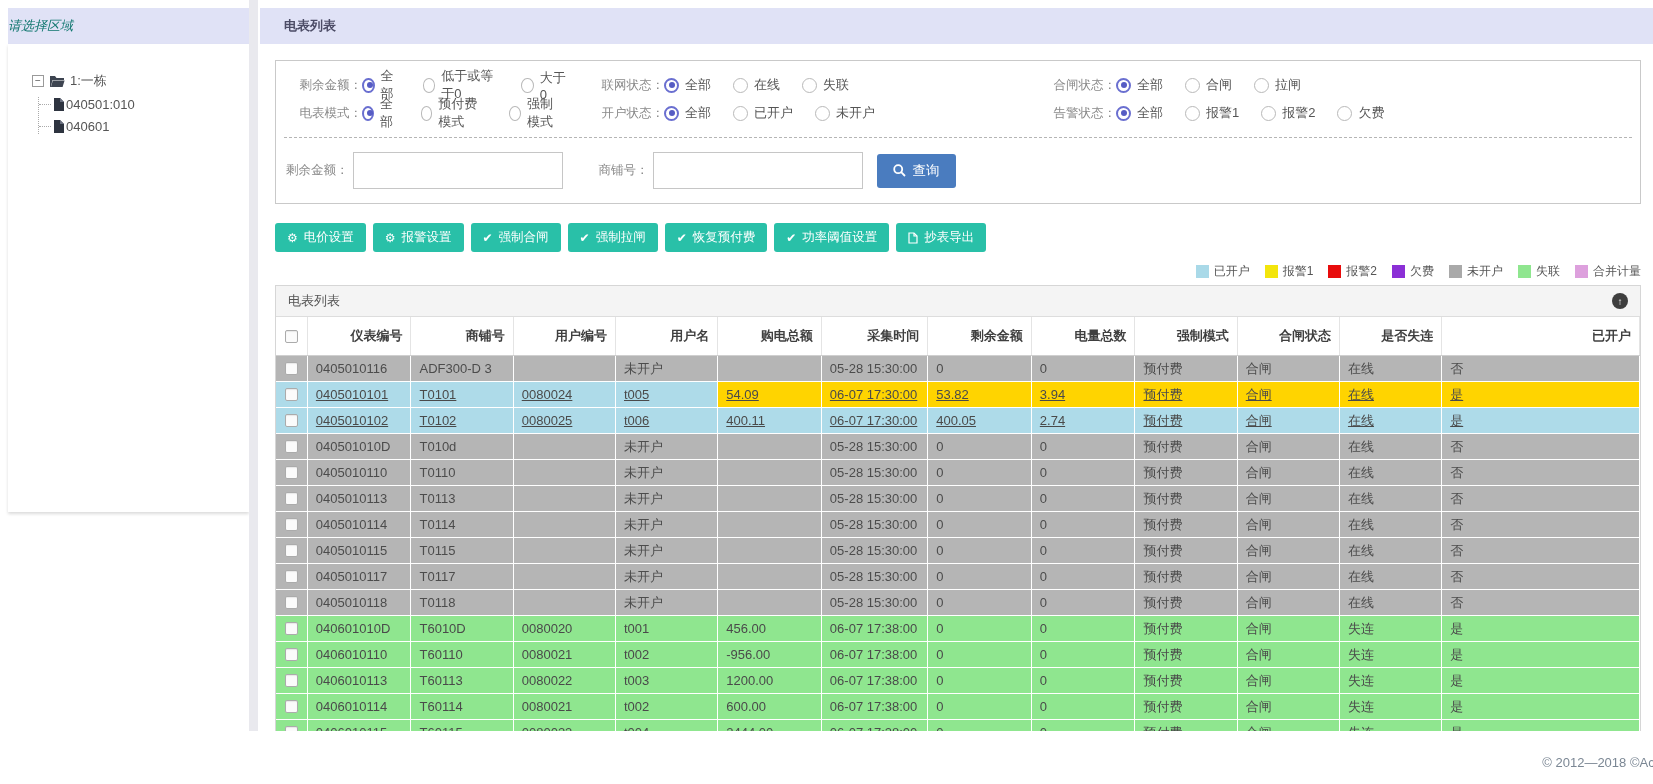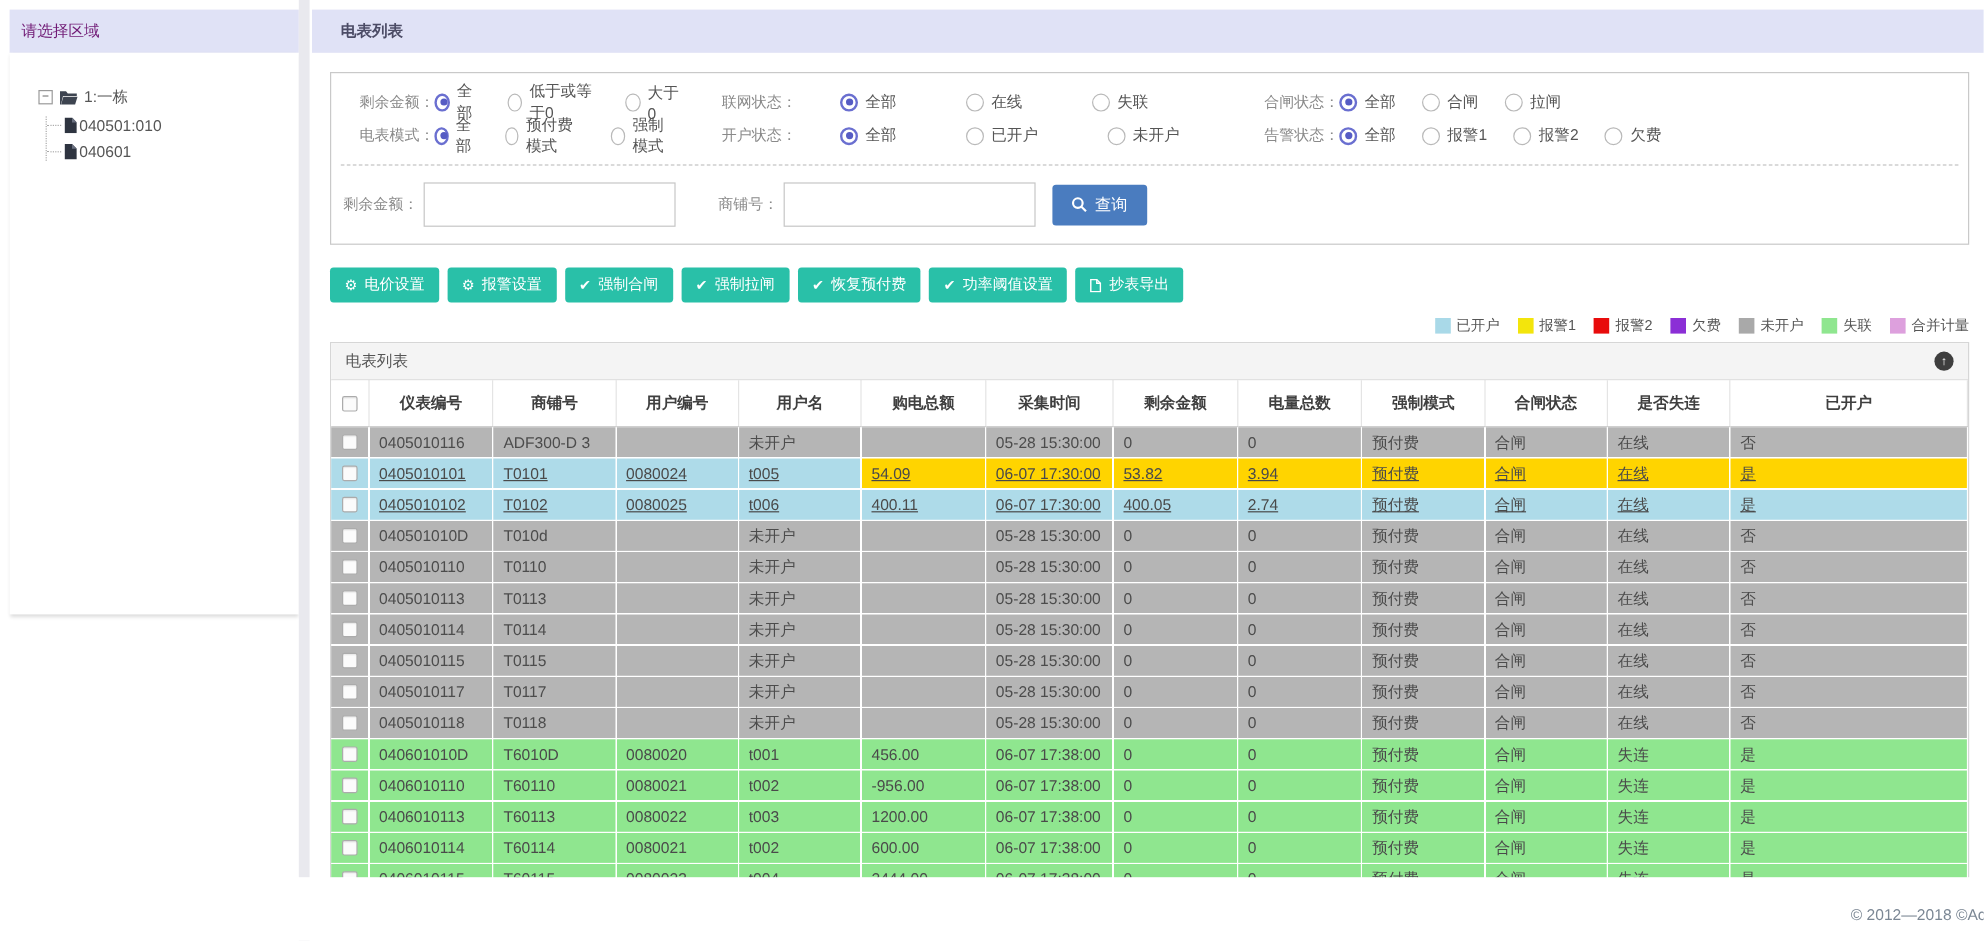--- a/index.html
+++ b/index.html
@@ -2,22 +2,22 @@
 <html><head>
 <meta charset="utf-8">
 <style>
   * { margin:0; padding:0; box-sizing:border-box; }
   html,body { width:1653px; height:784px; overflow:hidden; background:#fff;
     font-family:"Liberation Sans","DejaVu Sans",sans-serif; }
   .page { position:relative; width:1653px; height:784px; background:#fff; }
 
   
   .sidebar { position:absolute; left:8px; top:8px; width:241px; }
-  .side-header { height:36px; line-height:36px; background:#e0e2f6; color:#701a75;
-    font-size:13px; padding-left:10px; }
+  .side-header { height:36px; line-height:36px; background:#e0e2f6; color:#0f766e;
+    font-size:13px; padding-left:0;font-style:italic; }
   .side-panel { background:#fff; height:468px; box-shadow:0 2px 3px rgba(0,0,0,.14);
     padding:28px 0 0 24px; }
   .tree-root { display:flex; align-items:center; gap:5px; font-size:13px; color:#555; cursor:pointer; }
   .expander { width:12px; height:12px; border:1px solid #9a9a9a; background:#fff; display:inline-flex;
     align-items:center; justify-content:center; font-size:10px; line-height:10px; color:#555; }
   .folder-ic svg, .doc-ic svg { display:block; }
   .tree-children { margin-left:6px; border-left:1px dotted #aaa; padding-left:0; }
   .tree-child { display:flex; align-items:center; gap:2px; font-size:13px; color:#555;
     margin-top:7px; cursor:pointer; }
   .tree-h { width:12px; border-top:1px dotted #aaa; }
@@ -25,21 +25,21 @@
   .v-divider { position:absolute; left:249px; top:0; width:9px; height:784px; background:#e9e9ee; }
 
   
   .main { position:absolute; left:260px; top:8px; width:1395px; }
   .main-header { height:36px; line-height:36px; background:#e0e2f6; color:#4c4c66;
     font-size:13px; font-weight:bold; padding-left:24px; }
 
   .filter-panel { margin:16px 14px 0 15px; border:1px solid #c9c9c9; padding:10px 0 14px; }
   .filter-row { display:flex; align-items:center; height:28px; padding-left:10px; }
   .filter-group { display:flex; align-items:center; }
-  .filter-group.g0 { width:302px; } .filter-group.g1 { width:452px;gap:36px; } .filter-group.g2 { flex:1; }
+  .filter-group.g0 { width:302px; } .filter-group.g1 { width:452px; } .filter-group.g2 { flex:1; }
   .fg-label { font-size:12.5px; color:#8a8a8a; min-width:76px; text-align:right; }
   .radio-opt { display:inline-flex; align-items:center; gap:6px; margin-right:22px; cursor:pointer; }
   .radio { width:15px; height:15px; border-radius:50%; border:1px solid #b9b9b9; background:#fff;
     position:relative; display:inline-block; }
   .radio.sel { border:2px solid #6a6fd0; }
   .radio.sel::after { content:""; position:absolute; left:2.5px; top:2.5px; width:6px; height:6px;
     border-radius:50%; background:#565cc4; }
   .opt-label { font-size:13px; color:#555; }
 
   .dashed { border-top:1px dashed #b5b5b5; margin:10px 8px 14px; }
@@ -61,21 +61,21 @@
   .leg-item { display:inline-flex; align-items:center; gap:5px; margin-left:15px; font-size:12px; color:#555; }
   .leg-sq { width:13px; height:13px; display:inline-block; }
 
   
   .table-panel { margin:6px 14px 0 15px; border:1px solid #d6d6d6; }
   .panel-header { height:31px; background:#f4f4f4; border-bottom:1px solid #ddd; display:flex;
     align-items:center; justify-content:space-between; padding:0 12px; font-size:13px; color:#555; }
   .collapse-ic { width:16px; height:16px; border-radius:50%; background:#3e3e3e; color:#fff;
     display:inline-flex; align-items:center; justify-content:center; font-size:10px; cursor:pointer; }
   table { width:100%; border-collapse:collapse; table-layout:fixed; font-size:13px; color:#4a4a4a; }
-  thead th { background:#fff; font-weight:bold; color:#3f3f3f; text-align:center; padding:10px 8px;
+  thead th { background:#fff; font-weight:bold; color:#3f3f3f; text-align:right; padding:10px 8px;
     border-right:1px solid #e4e4e4; border-bottom:1px solid #cfcfcf; white-space:nowrap;
     overflow:hidden; }
   tbody td { height:26px; padding:0 8px; border-right:1px solid rgba(255,255,255,.55);
     border-bottom:1px solid rgba(255,255,255,.6); white-space:nowrap; overflow:hidden; }
   .row-gray td { background:#b5b5b5; color:#4c4c4c; }
   .row-blue td { background:#aedbe9;text-decoration:underline; }
   .row-green td { background:#8fe68f; }
   td.cell-yellow { background:#ffd400; }
   .cb { appearance:none; -webkit-appearance:none; width:13px; height:13px; border:1px solid #ababab;
     border-radius:2px; background:#fbfbfb; display:block; margin:0; cursor:pointer;

